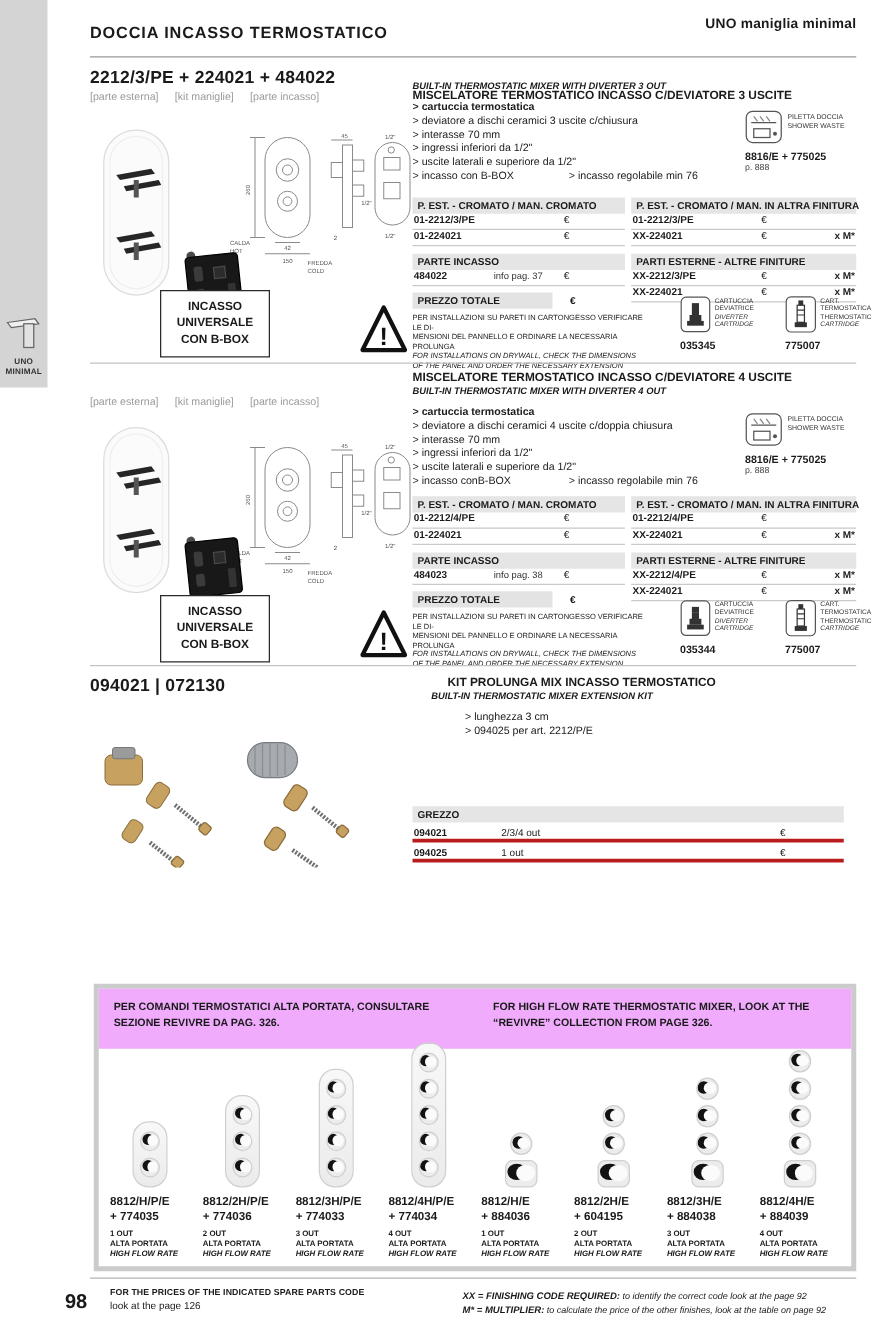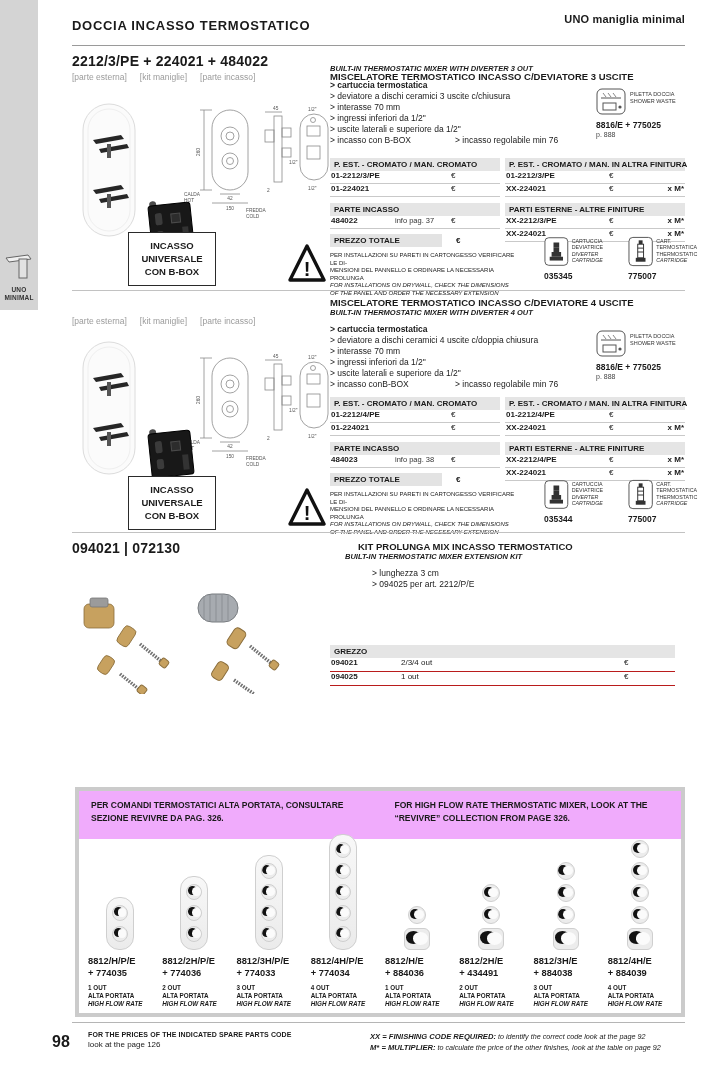--- a/index.html
+++ b/index.html
@@ -52,21 +52,21 @@
   .cart{width:84px;margin-left:16px;}
   .cart-row{display:flex;gap:3px;align-items:flex-start;}
   .cart-labels{font-size:5.3px;line-height:6.4px;color:#333;padding-top:2px;}
   .cart-labels .it3{font-style:italic;}
   .cart-code{font-size:8.5px;font-weight:bold;margin-top:3px;}
 
   .incasso-box{border:1px solid #2a2a2a;text-align:center;font-size:9.5px;font-weight:bold;
                line-height:13px;padding-top:6px;box-sizing:border-box;background:#fff;}
 
   
-  .grow{display:flex;align-items:flex-start;height:13px;border-bottom:1px solid #b91c1c;padding:0 1px;font-size:8px;}
+  .grow{display:flex;align-items:flex-end;height:13px;border-bottom:3px solid #b91c1c;padding:0 1px;font-size:8px;}
   .gc{width:70px;font-weight:bold;} .gd{flex:1;} .ge{width:50px;}
 
   
   .bottombox{left:75px;top:787px;width:610px;height:230px;border:4px solid #cbcbcb;background:#fff;box-sizing:border-box;}
   .bb-banner{background:#f0abfc;display:flex;justify-content:space-between;padding:8px 12px;height:32px;}
   .bb-banner div{width:47.5%;font-size:8.5px;font-weight:bold;line-height:12.5px;}
   .cards{display:flex;padding:5px 4px 0;}
   .card{width:12.5%;display:flex;flex-direction:column;align-items:flex-start;padding:0 5px;box-sizing:border-box;}
   .card .img{height:106px;width:100%;display:flex;align-items:flex-end;justify-content:center;margin-bottom:6px;}
   .card .code{font-size:9.3px;font-weight:bold;line-height:11.5px;white-space:nowrap;}
@@ -680,21 +680,21 @@
       <div class="card">
         <div class="img">
           <div class="stack">
               <i class="knob lg"></i>
               <i class="knob lg"></i>
               <i class="knob base"></i>
             </div>
         </div>
         <div class="code">
           <div>8812/2H/E</div>
-          <div>+ 434491</div>
+          <div>+ 604195</div>
         </div>
         <div class="meta">
           <div>2 OUT</div>
           <div>ALTA PORTATA</div>
           <div class="hfr">HIGH FLOW RATE</div>
         </div>
       </div>
 
       <div class="card">
         <div class="img">

